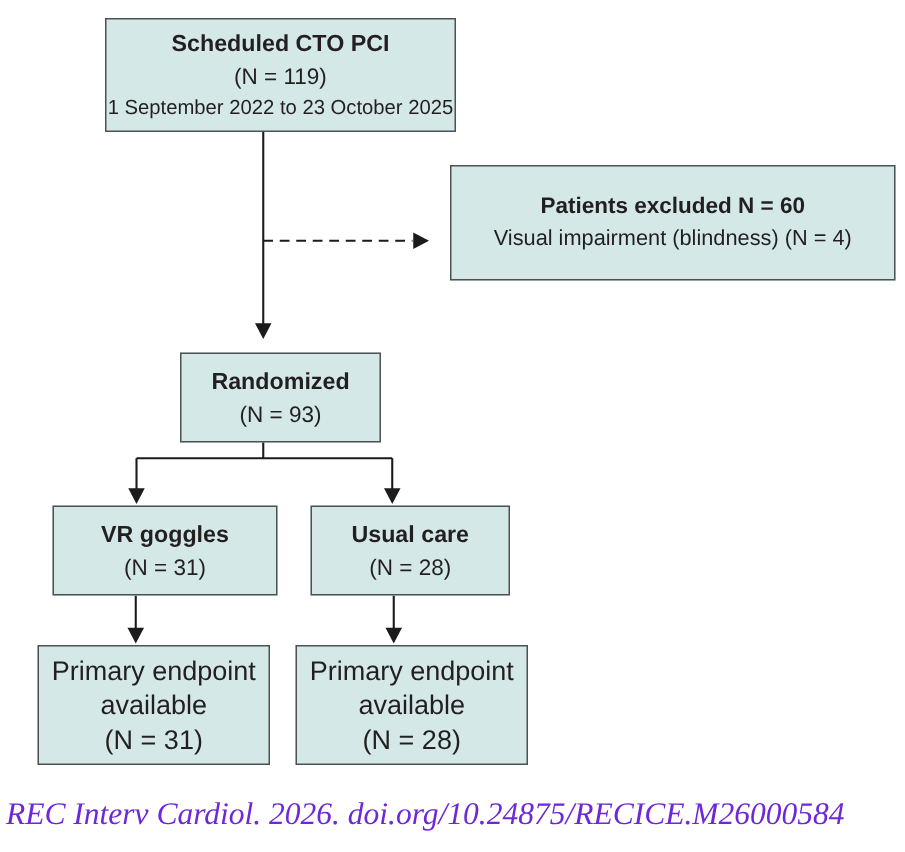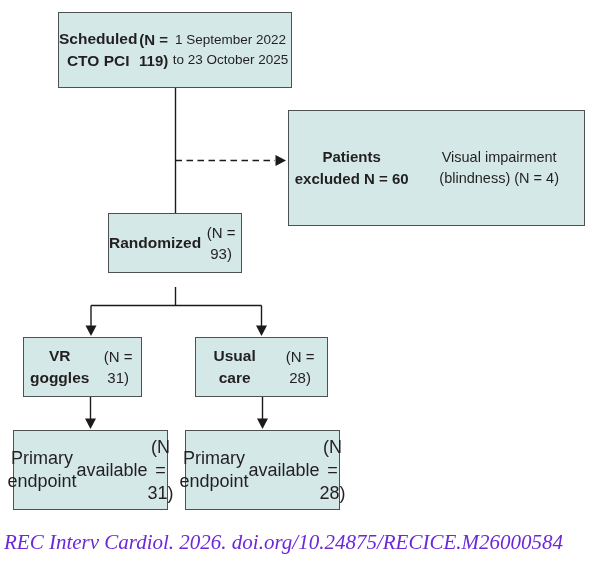--- a/index.html
+++ b/index.html
@@ -6,35 +6,36 @@
   .canvas{
     position:relative;width:603px;height:568px;background:#ffffff;
     font-family:"Liberation Sans","DejaVu Sans",sans-serif;color:#231f20;overflow:hidden;
   }
   .connectors{position:absolute;left:0;top:0;width:603px;height:568px;}
   .connectors line, .connectors polyline{stroke:#1b1b1b;stroke-width:1.4;fill:none;}
   .connectors .dashed{stroke-dasharray:6.5 4.5;}
   .connectors polygon{fill:#1b1b1b;stroke:none;}
   .box{
     position:absolute;background:#d4e8e8;border:1.5px solid #4c5254;box-sizing:border-box;
-    display:flex;align-items:center;justify-content:center;
+    display:flex;flex-direction:column;align-items:center;justify-content:center;
     text-align:center;
+    margin-left:12px;
   }
   .bold{font-weight:bold;}
   .box-screened{left:58px;top:12px;width:234px;height:76px;}
   .box-screened .title{font-size:15.5px;line-height:22px;}
-  .box-screened .nline{font-size:15px;line-height:21px;font-weight:bold;}
+  .box-screened .nline{font-size:15px;line-height:21px;}
   .box-screened .period{font-size:13.5px;line-height:20px;}
-  .box-excluded{left:288px;top:110px;width:297px;height:116px;}
+  .box-excluded{left:288px;top:110px;width:297px;height:77px;}
   .box-excluded .title{font-size:15px;line-height:22px;}
   .box-excluded .reason{font-size:14.5px;line-height:21.5px;}
-  .box-randomized{left:108px;top:213px;width:134px;height:60px;}
+  .box-randomized{left:108px;top:235px;width:134px;height:60px;}
   .box-randomized .title,.arm .title{font-size:15.5px;line-height:22px;}
   .box-randomized .nline,.arm .nline{font-size:15px;line-height:21px;}
-  .box-arm-vr{left:23px;top:337px;width:119px;height:60px;}
+  .box-arm-vr{left:23px;top:337px;width:150px;height:60px;}
   .box-arm-usual{left:195px;top:337px;width:133px;height:60px;}
   .box-endpoint-vr{left:13px;top:430px;width:155px;height:80px;}
   .box-endpoint-usual{left:185px;top:430px;width:155px;height:80px;}
   .endpoint .eline{font-size:18px;line-height:23px;}
   .footer-citation{
     position:absolute;left:4px;top:529px;width:598px;
     font-family:"Liberation Serif","DejaVu Serif",serif;font-style:italic;
     font-size:21px;line-height:26px;color:#6d28d9;white-space:nowrap;
   }
 </style>

